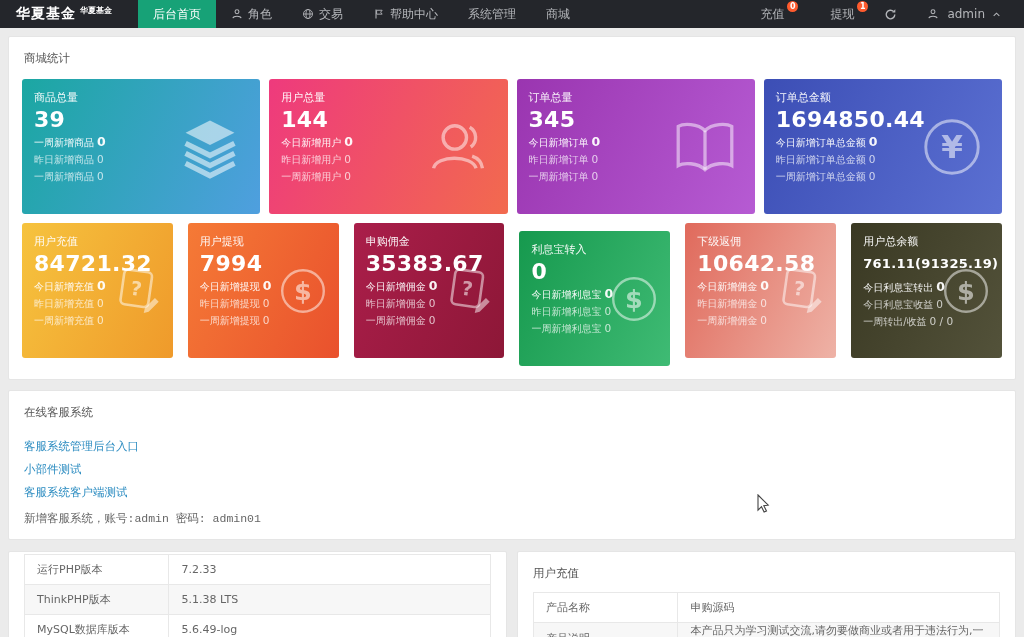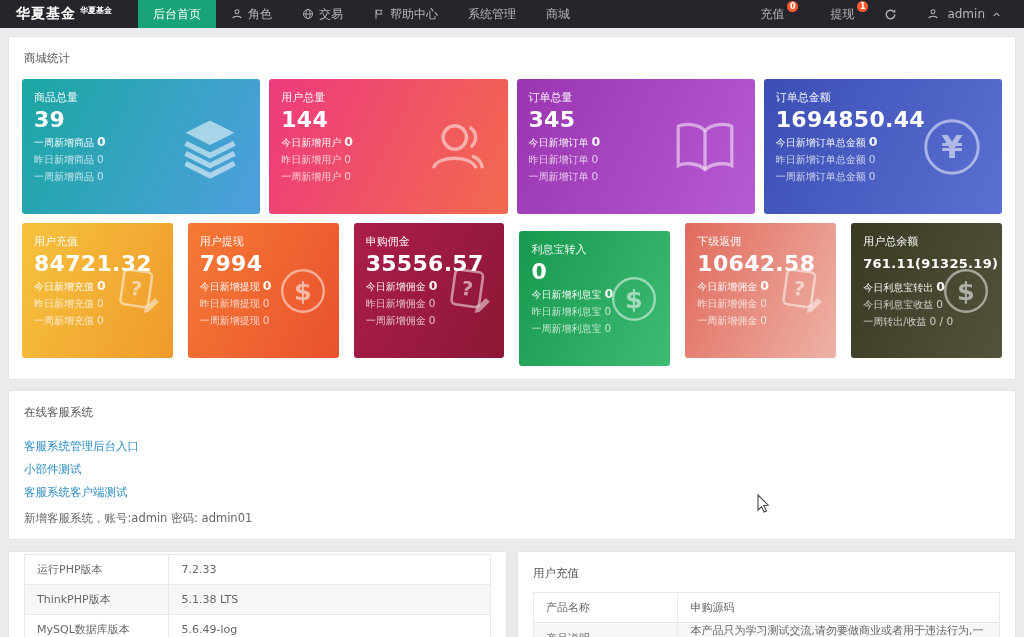--- a/index.html
+++ b/index.html
@@ -27,21 +27,21 @@
   .nav-action { position: relative; }
   .badge {
     position: absolute; top: 1px; right: 1px; color: #fff; font-size: 8px;
     height: 11px; min-width: 11px; border-radius: 6px; line-height: 11px;
     text-align: center; padding: 0 2px; font-weight: 700;
   }
   .user-label { margin: 0 2px 0 3px; }
   
   main { padding: 8px; }
   .panel { background: #fff; border: 1px solid #e5e5e5; border-radius: 2px; }
-  .mt { margin-top: 10px; }
+  .mt { margin-top: 10px; font-family: Liberation Mono, monospace; }
   .panel-title { font-size: 11.5px; color: #555; padding: 14px 15px 9px; }
   
   .cards-wrap { padding: 4px 13px 13px; }
   .cards { display: grid; gap: 9px; }
   .row1 { grid-template-columns: repeat(4, 1fr); margin-bottom: 9px; }
   .row2 { grid-template-columns: repeat(6, 1fr); gap: 15px; }
   .card {
     height: 135px; border-radius: 3px; color: #fff; padding: 8px 12px;
     position: relative; overflow: hidden;
   }
@@ -239,21 +239,21 @@
             <div class="card-line"><span>今日新增提现</span><b class="">0</b></div>
             <div class="card-line dim"><span>昨日新增提现</span><b class="nb">0</b></div>
             <div class="card-line dim"><span>一周新增提现</span><b class="nb">0</b></div>
             <span class="card-icon"><svg width="56" height="56" viewBox="0 0 70 70">
                 <circle cx="35" cy="35" r="26" fill="none" stroke="rgba(255,255,255,.5)" stroke-width="3"></circle>
                 <text x="35" y="46" font-size="32" text-anchor="middle" fill="rgba(255,255,255,.55)" font-weight="bold" font-family="DejaVu Sans, sans-serif">$</text>
               </svg></span>
           </div>
           <div class="card" style="background: linear-gradient(115deg, rgb(170, 30, 74), rgb(141, 23, 55));">
             <div class="card-title">申购佣金</div>
-            <div class="card-value">35556.57</div>
+            <div class="card-value">35383.67</div>
             <div class="card-line"><span>今日新增佣金</span><b class="">0</b></div>
             <div class="card-line dim"><span>昨日新增佣金</span><b class="nb">0</b></div>
             <div class="card-line dim"><span>一周新增佣金</span><b class="nb">0</b></div>
             <span class="card-icon"><svg width="56" height="56" viewBox="0 0 64 64">
                 <g transform="rotate(8 32 30)">
                   <rect x="15" y="9" width="32" height="40" rx="5" fill="none" stroke="rgba(255,255,255,.5)" stroke-width="3"></rect>
                   <text x="31" y="37" font-size="22" text-anchor="middle" fill="rgba(255,255,255,.55)" font-weight="bold" font-family="DejaVu Sans, sans-serif">?</text>
                 </g>
                 <path d="M41 51.5 52.5 40l4.3 4.3L45.3 55.8l-5.6 1.3z" fill="rgba(255,255,255,.5)"></path>
               </svg></span>

